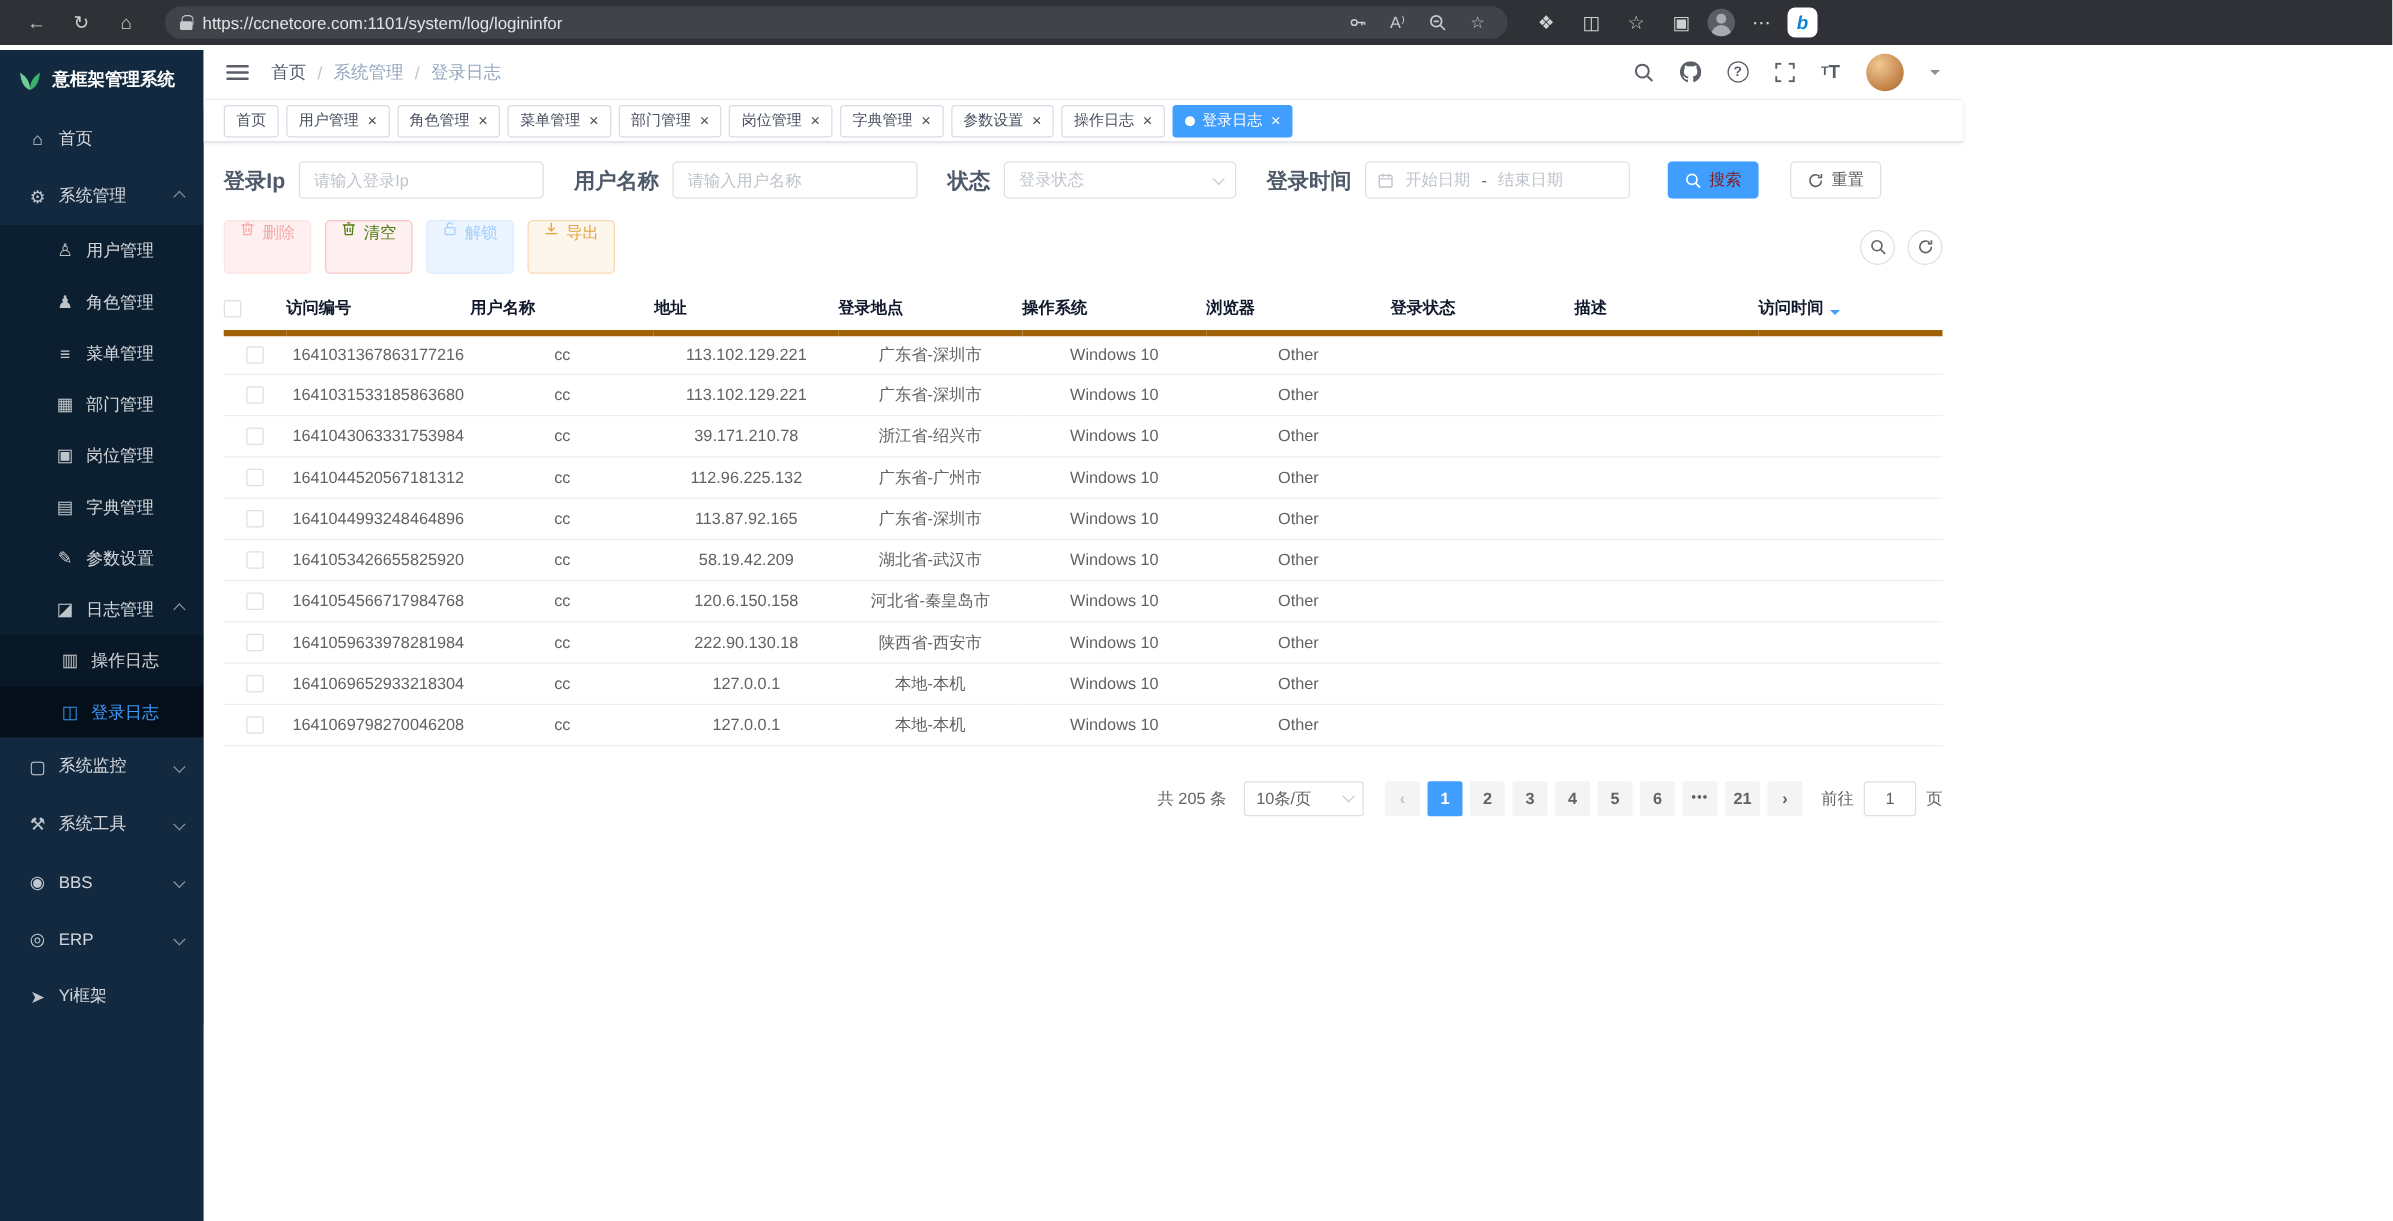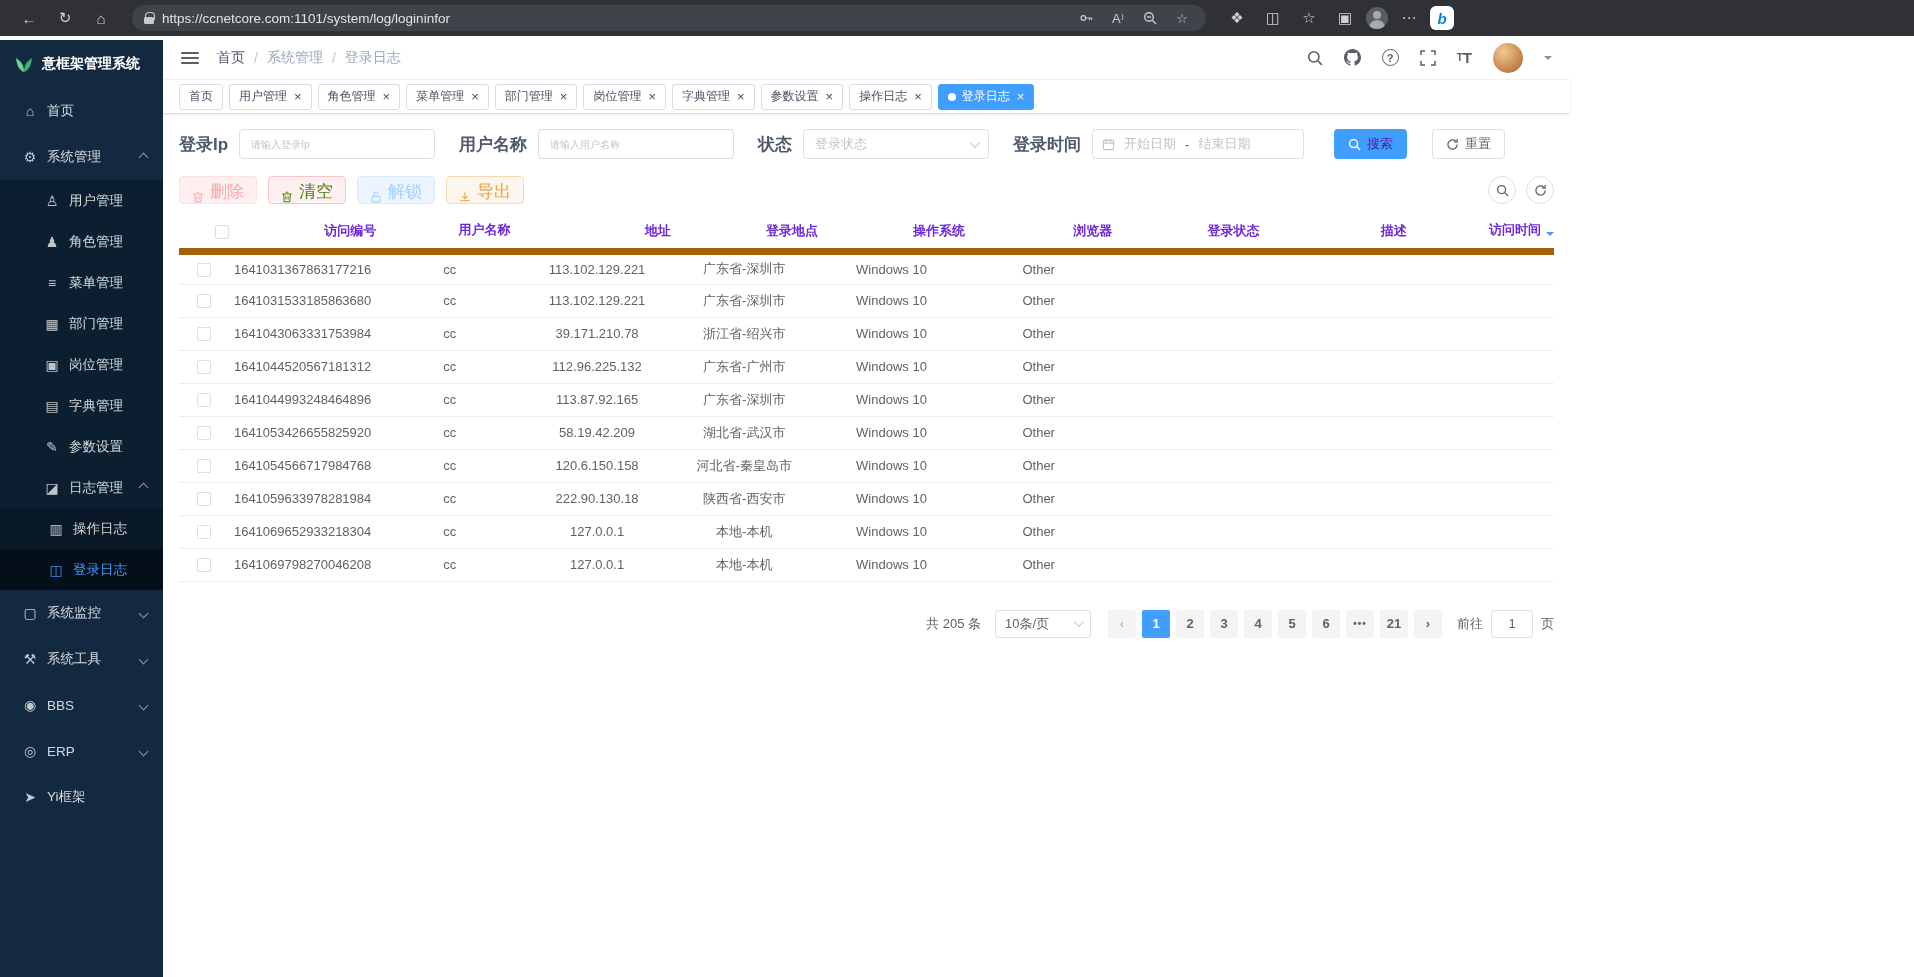--- a/index.html
+++ b/index.html
@@ -58,45 +58,45 @@
   .tab { height:26px; display:inline-flex; align-items:center; padding:0 9px; border:1px solid #d8dce5; border-radius:3px; background:#fff; color:#495060; font-size:12px; cursor:pointer; white-space:nowrap; }
   .tab .dot { display:none; width:8px; height:8px; border-radius:50%; background:#fff; margin-right:6px; }
   .tab.active { background:#409eff; border-color:#409eff; color:#fff; }
   .tab.active .dot { display:inline-block; }
   .tab .close { margin-left:7px; font-size:13px; line-height:1; }
 
   
   .filters { display:flex; align-items:center; padding:15px 16px 5px; }
   .f-item { display:flex; align-items:center; margin-right:24px; }
   .f-label { font-weight:bold; color:#4e5969; margin-right:11px; font-size:17px; white-space:nowrap; }
-  .f-input { width:196px; height:30px; border:1px solid #dcdfe6; border-radius:4px; padding:0 11px; font-size:10px; color:#606266; background:#fff; outline:none; font-family:inherit; }
+  .f-input { width:196px; height:30px; border:1px solid #dcdfe6; border-radius:4px; padding:0 11px; font-size:13px; color:#606266; background:#fff; outline:none; font-family:inherit; }
   .f-input::placeholder { color:#bfc4cc; }
   .f-select { width:186px; height:30px; border:1px solid #dcdfe6; border-radius:4px; padding:0 11px; display:flex; align-items:center; background:#fff; cursor:pointer; }
   .f-select .ph { color:#bfc4cc; }
   .sel-caret { margin-left:auto; width:7px; height:7px; border-right:1.3px solid #c0c4cc; border-bottom:1.3px solid #c0c4cc; transform:rotate(45deg) translateY(-2px); }
   .f-date { width:212px; height:30px; border:1px solid #dcdfe6; border-radius:4px; padding:0 9px; display:flex; align-items:center; gap:9px; background:#fff; color:#bfc4cc; cursor:pointer; }
   .f-date .d-sep { color:#606266; }
   .btn { height:30px; border-radius:4px; padding:0 13px; font-size:13px; display:inline-flex; align-items:center; gap:6px; cursor:pointer; border:1px solid transparent; font-family:inherit; }
-  .btn-search { background:#409eff; color:#4c1d95; margin-left:6px; }
+  .btn-search { background:#409eff; color:#7f1d1d; margin-left:6px; }
   .btn-reset { background:#fff; color:#606266; border-color:#dcdfe6; margin-left:25px; }
 
   
   .toolbar { display:flex; align-items:center; padding:12px 16px 10px; gap:11px; }
-  .t-btn { height:28px; border-radius:4px; padding:0 12px; font-size:17px; display:inline-flex; align-items:flex-end; gap:6px; border:1px solid; cursor:pointer; font-family:inherit; }
+  .t-btn { height:43px; border-radius:4px; padding:0 12px; font-size:13px; display:inline-flex; align-items:flex-start; gap:6px; border:1px solid; cursor:pointer; font-family:inherit; }
   .t-del { background:#fef0f0; border-color:#fde2e2; color:#f9a7a7; cursor:not-allowed; }
   .t-clear { background:#fef0f0; border-color:#fbc4c4; color:#4d7c0f; }
   .t-unlock { background:#ecf5ff; border-color:#d9ecff; color:#a0cfff; cursor:not-allowed; }
   .t-export { background:#fdf6ec; border-color:#f5dab1; color:#e6a23c; }
   .toolbar-right { margin-left:auto; display:flex; gap:10px; }
   .circle-btn { width:28px; height:28px; border:1px solid #dcdfe6; border-radius:50%; display:flex; align-items:center; justify-content:center; color:#606266; background:#fff; cursor:pointer; }
 
   
   .table-wrap { padding:0 16px; }
   table { width:100%; border-collapse:collapse; table-layout:fixed; font-size:13px; }
-  th { height:37px; font-weight:bold; color:#6d28d9; border-bottom:7px solid #a16207; text-align:right; white-space:nowrap; }
+  th { height:37px; font-weight:bold; color:#0f172a; border-bottom:5px solid #a16207; text-align:left; white-space:nowrap; }
   td { height:33px; color:#606266; border-bottom:1px solid #ebeef5; text-align:center; white-space:nowrap; overflow:hidden; text-overflow:ellipsis; }
   .col-cb { width:50px; }
   .cb { display:inline-block; width:14px; height:14px; border:1px solid #dcdfe6; border-radius:2px; background:#fff; vertical-align:middle; cursor:pointer; }
   .sort { display:inline-flex; flex-direction:column; margin-left:5px; vertical-align:middle; cursor:pointer; }
   .sort i { display:block; width:0; height:0; border:4.5px solid transparent; }
   .s-up { border-bottom-color:#c0c4cc; margin-bottom:2px; }
   .s-down { border-top-color:#c0c4cc; }
   .s-down.on { border-top-color:#409eff; }
 
   

